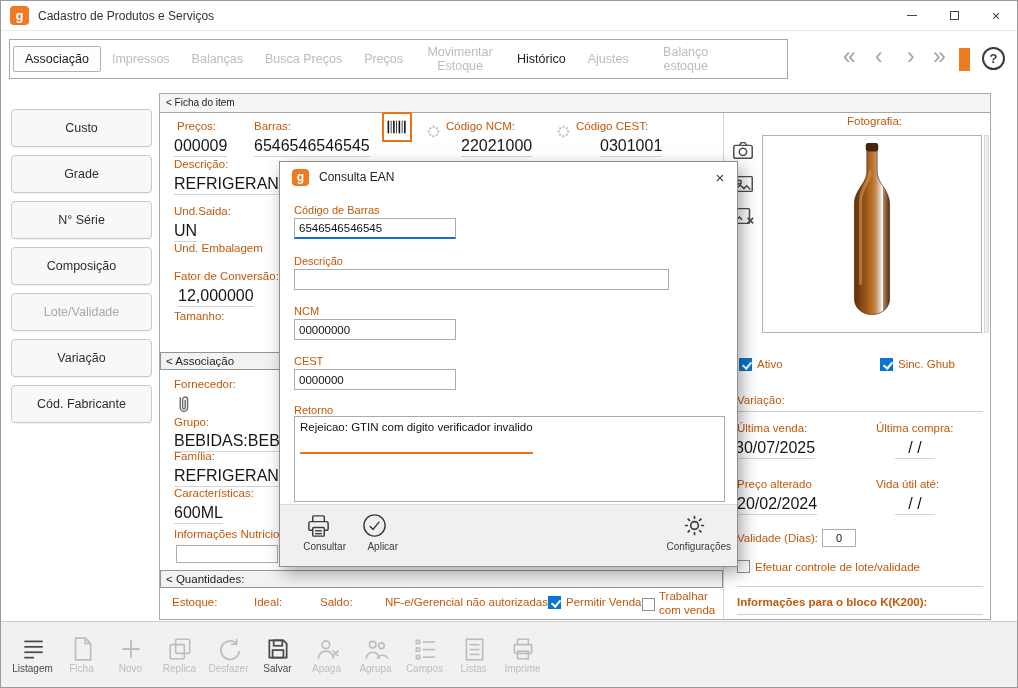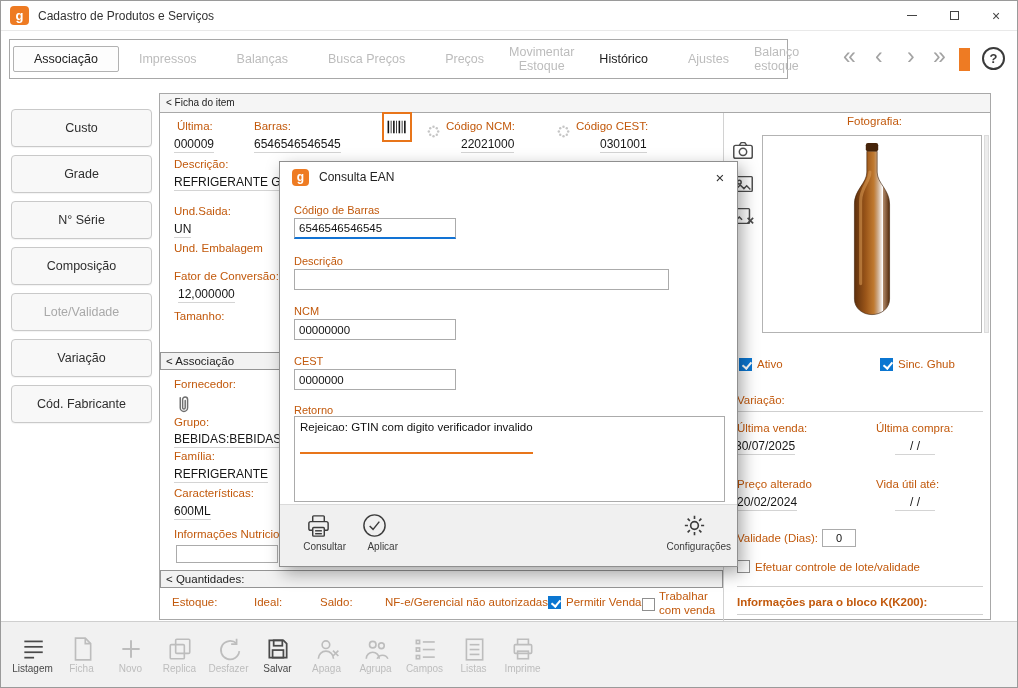--- a/index.html
+++ b/index.html
@@ -1,34 +1,34 @@
 <!DOCTYPE html>
 <html><head>
 <meta charset="utf-8">
 <style>
   *{margin:0;padding:0;box-sizing:border-box}
   html,body{width:1018px;height:688px}
   body{font-family:"Liberation Sans",sans-serif;background:#d7d7d7;overflow:hidden}
   .window{position:relative;width:1018px;height:688px;background:#fff;border:1px solid #9a9a9a;overflow:hidden}
   .a{position:absolute}
   .olb{position:absolute;color:#C2590C;font-size:11.5px;white-space:nowrap}
-  .blb{position:absolute;color:#161616;font-size:12px;white-space:nowrap}
+  .blb{position:absolute;color:#161616;font-size:16px;white-space:nowrap}
   .uline{border-bottom:1px solid #d4d4d4;padding-bottom:1px}
   
   .titlebar{position:absolute;left:0;top:0;width:100%;height:30px;background:#fff;border-bottom:1px solid #e9e9e9;display:flex;align-items:center}
   .applogo{width:19px;height:19px;background:#EE7B23;border-radius:4px;color:#fff;font-weight:bold;font-size:13px;display:flex;align-items:center;justify-content:center;margin-left:9px}
   .apptitle{font-size:12px;color:#333;margin-left:9px}
   .winctrls{margin-left:auto;display:flex;height:100%}
   .wbtn{width:42px;height:100%;display:flex;align-items:center;justify-content:center;color:#444}
   .minline{width:10px;height:1px;background:#444}
   .maxbox{width:9px;height:9px;border:1px solid #444}
   .xglyph{font-size:14px;color:#444}
   
   .tabstrip{position:absolute;left:8px;top:38px;width:779px;height:40px;border:1px solid #a8a8a8;display:flex;align-items:center;padding:0 3px}
-  .tab{font-size:12.5px;color:#bcbcbc;padding:5px 20px;text-align:center;line-height:1.15;white-space:nowrap}
+  .tab{font-size:12.5px;color:#bcbcbc;padding:5px 11px;text-align:center;line-height:1.15;white-space:nowrap}
   .tab.two{white-space:normal;width:92px;padding:2px 5px}
   .tab.on{color:#222}
   .tab.sel{border:1px solid #b2b2b2;background:#fdfdfd;border-radius:2px}
   .navch{position:absolute;top:44px;font-size:23px;color:#a3a3a3;line-height:1}
   .orangeflag{position:absolute;left:958px;top:47px;width:11px;height:23px;background:#EE7B23}
   .helpbtn{position:absolute;left:981px;top:46px;width:23px;height:23px;border:2px solid #3a3a3a;border-radius:50%;font-size:13px;font-weight:bold;color:#3a3a3a;display:flex;align-items:center;justify-content:center}
   
   .sbtn{position:absolute;left:10px;width:141px;height:38px;border:1px solid #c9c9c9;border-radius:4px;background:#f8f8f8;display:flex;align-items:center;justify-content:center;font-size:12.5px;color:#2e2e2e;box-shadow:0 1px 1px rgba(0,0,0,.05)}
   .sbtn.dis{color:#a9a9a9}
   
@@ -109,21 +109,21 @@
   <div class="sbtn" style="top:200px">N° Série</div>
   <div class="sbtn" style="top:246px">Composição</div>
   <div class="sbtn dis" style="top:292px">Lote/Validade</div>
   <div class="sbtn" style="top:338px">Variação</div>
   <div class="sbtn" style="top:384px">Cód. Fabricante</div>
 
   <div class="mainframe">
     <div class="fichabar">&lt; Ficha do item</div>
     <div class="vdiv"></div>
 
-    <span class="olb" style="left:17px;top:26px">Última:</span>
+    <span class="olb" style="left:17px;top:26px">Preços:</span>
     <span class="blb uline" style="left:14px;top:43px">000009</span>
     <span class="olb" style="left:94px;top:26px">Barras:</span>
     <span class="blb uline" style="left:94px;top:43px">6546546546545</span>
     <div class="barcodebtn" style="left:222px;top:18px">
       <svg width="22" height="16" viewBox="0 0 28 20">
           <g fill="#111">
             <rect x="2" y="2" width="2" height="16"></rect>
             <rect x="6" y="2" width="1" height="16"></rect>
             <rect x="9" y="2" width="2" height="16"></rect>
             <rect x="13" y="2" width="1" height="16"></rect>

